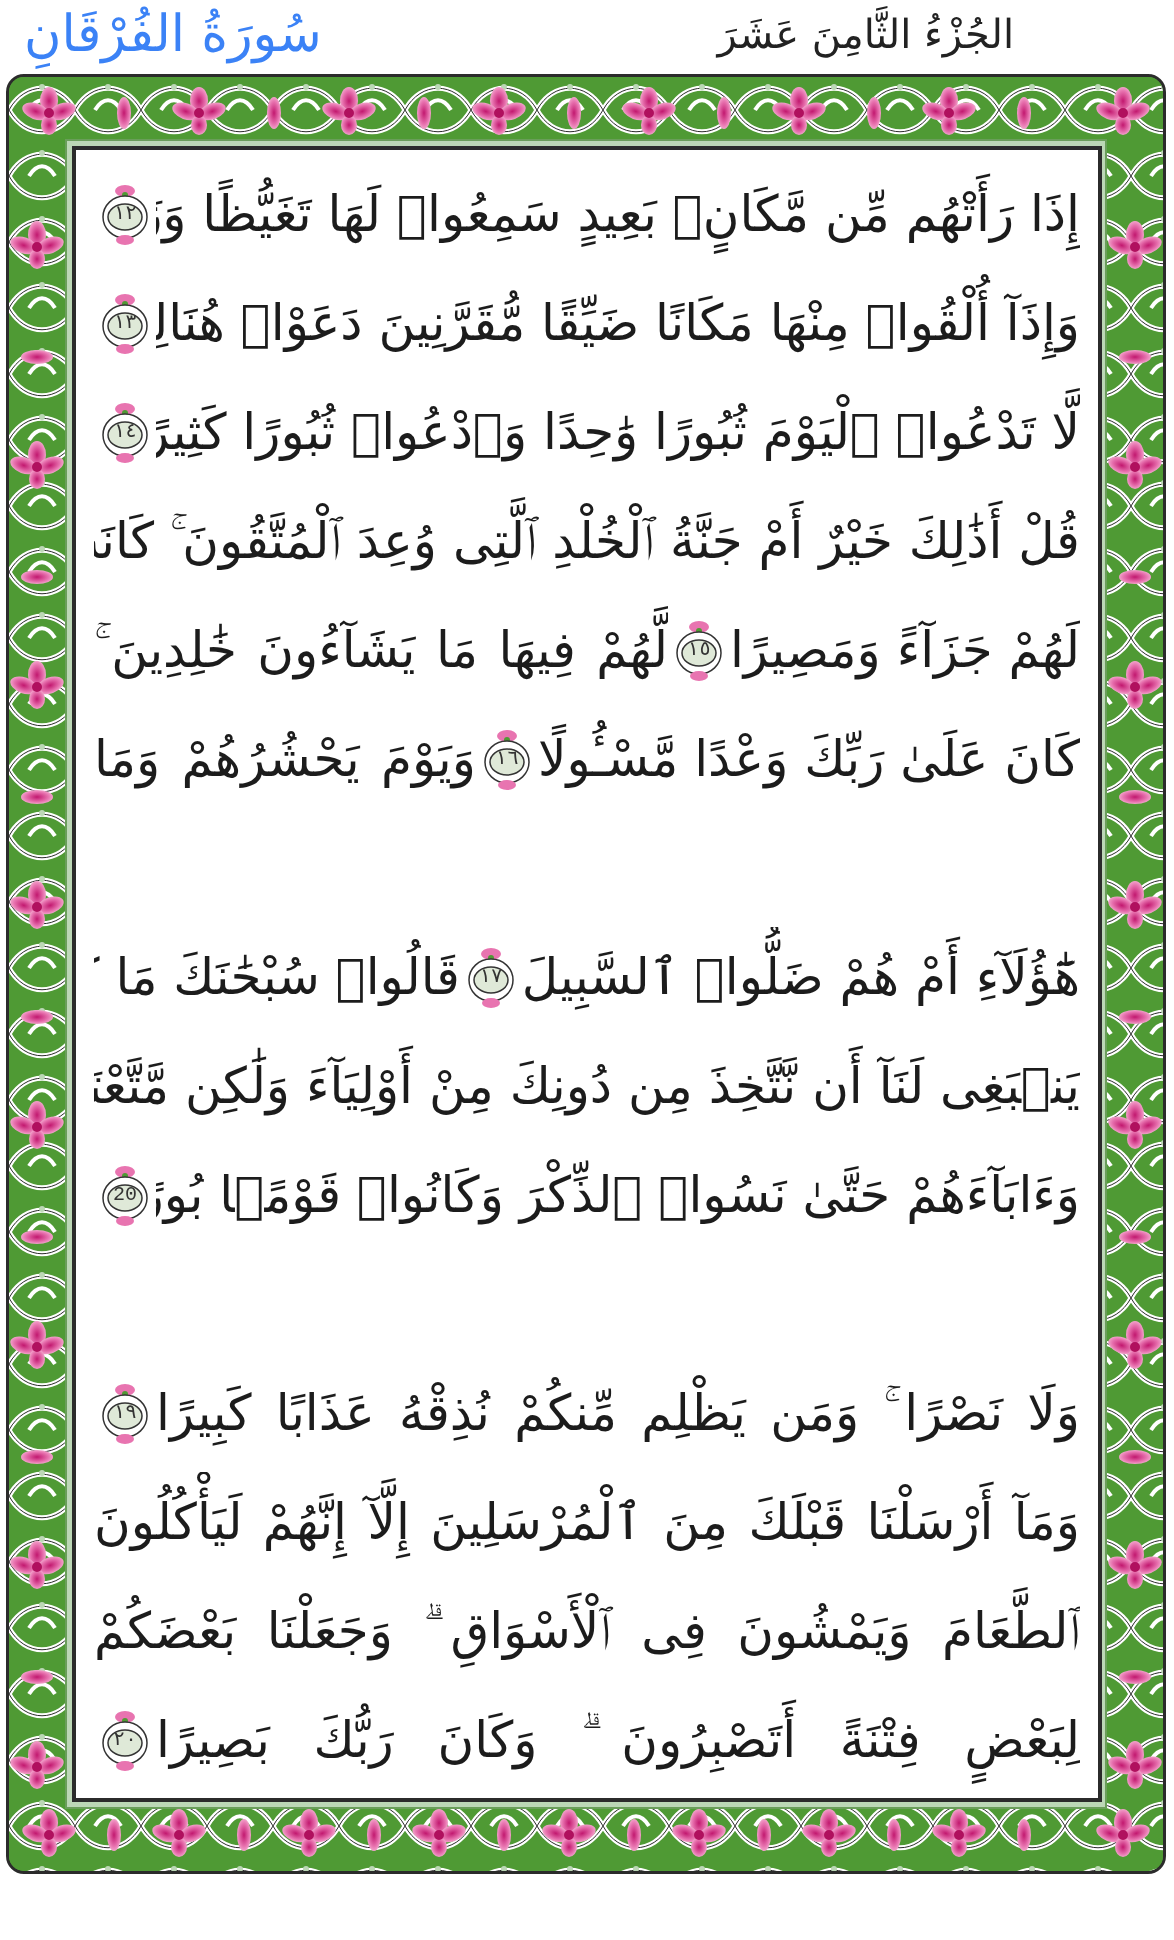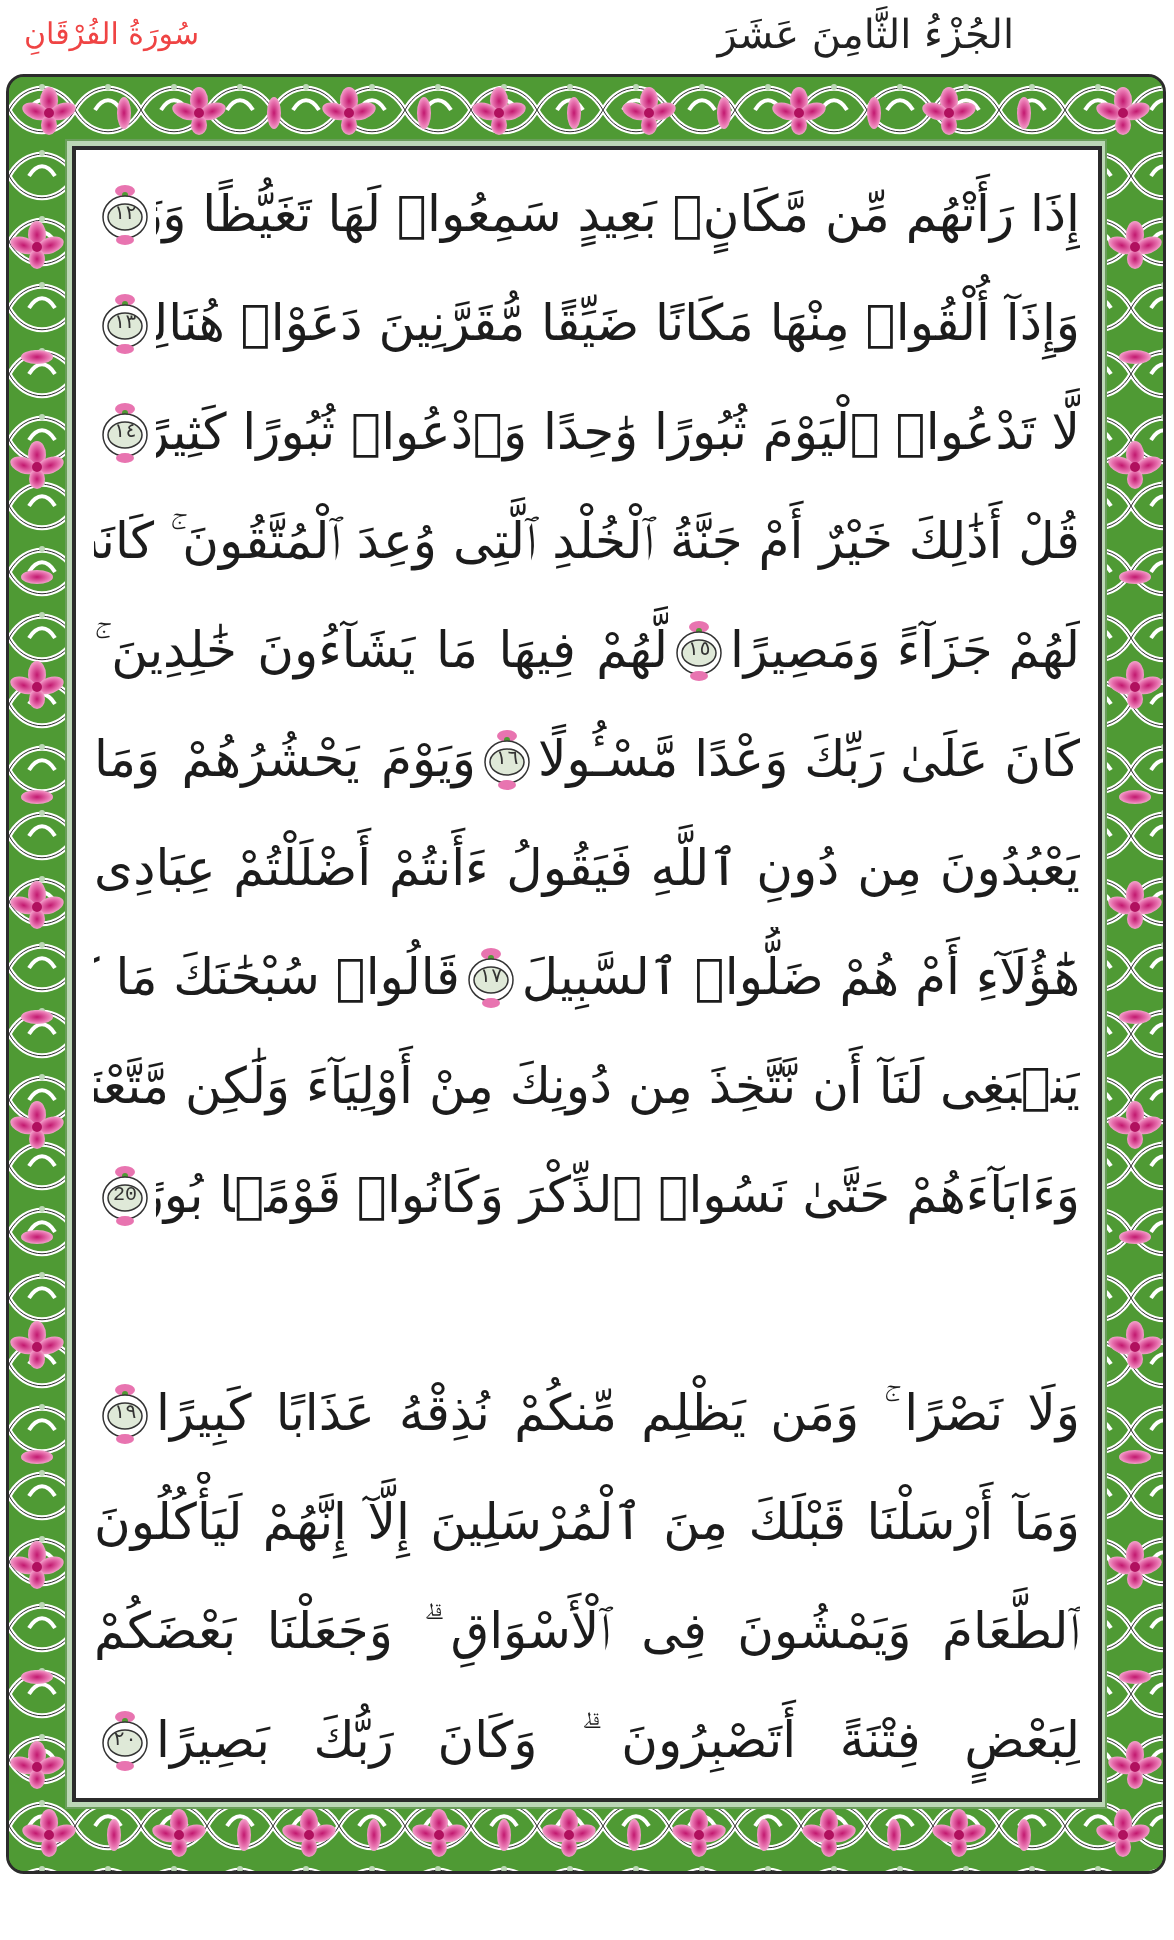--- a/index.html
+++ b/index.html
@@ -2,21 +2,21 @@
 <html><head>
   <meta charset="utf-8">
   <style>
     html, body { margin:0; padding:0; }
     body {
       width:1174px; height:1940px; background:#ffffff; position:relative; overflow:hidden;
       font-family:"DejaVu Serif", serif; color:#1e1e1e;
     }
     .header { position:absolute; top:0; left:0; width:1174px; height:70px; }
     .hdr-juz { position:absolute; right:160px; top:4px; font-size:40px; direction:rtl; line-height:60px; color:#222;text-align:right; }
-    .hdr-surah { position:absolute; left:24px; top:4px; font-size:30px; direction:rtl; line-height:60px; color:#ef4444; }
+    .hdr-surah { position:absolute; left:24px; top:4px; font-size:51px; direction:rtl; line-height:60px; color:#3b82f6; }
 
     
     .frame-outer {
       position:absolute; left:6px; top:74px; width:1160px; height:1800px;
       border:3px solid #2b2b2b; border-radius:18px;
       background:#4f9a34;
       box-sizing:border-box;
       overflow:hidden;
     }
     .frame-pattern {
@@ -227,23 +227,20 @@
             <ellipse cx="25" cy="8" rx="10" ry="6" fill="#e874b0"></ellipse>
             <circle cx="25" cy="12" r="3" fill="#4f9a34"></circle>
             <ellipse cx="25" cy="34" rx="22" ry="21" fill="#ffffff" stroke="#333" stroke-width="1.5"></ellipse>
             <ellipse cx="25" cy="34" rx="17" ry="13" fill="#dfe9d8" stroke="#333" stroke-width="1.5"></ellipse>
             <ellipse cx="25" cy="57" rx="9" ry="5" fill="#e874b0"></ellipse>
           </svg>
           <span>١٦</span>
         </span>
         <span class="txt">وَيَوْمَ يَحْشُرُهُمْ وَمَا</span>
       </div>
-      <div class="line" style="top: 668px;">
-        <span class="txt">يَعْبُدُونَ مِن دُونِ ٱللَّهِ فَيَقُولُ ءَأَنتُمْ أَضْلَلْتُمْ عِبَادِى</span>
-      </div>
       <div class="line" style="top: 777px;">
         <span class="txt" style="flex: 0 0 auto;">هَٰٓؤُلَآءِ أَمْ هُمْ ضَلُّوا۟ ٱلسَّبِيلَ</span>
         <span class="ayah">
           <svg viewBox="0 0 50 62" width="50" height="62" xmlns="http://www.w3.org/2000/svg">
             <ellipse cx="25" cy="8" rx="10" ry="6" fill="#e874b0"></ellipse>
             <circle cx="25" cy="12" r="3" fill="#4f9a34"></circle>
             <ellipse cx="25" cy="34" rx="22" ry="21" fill="#ffffff" stroke="#333" stroke-width="1.5"></ellipse>
             <ellipse cx="25" cy="34" rx="17" ry="13" fill="#dfe9d8" stroke="#333" stroke-width="1.5"></ellipse>
             <ellipse cx="25" cy="57" rx="9" ry="5" fill="#e874b0"></ellipse>
           </svg>

